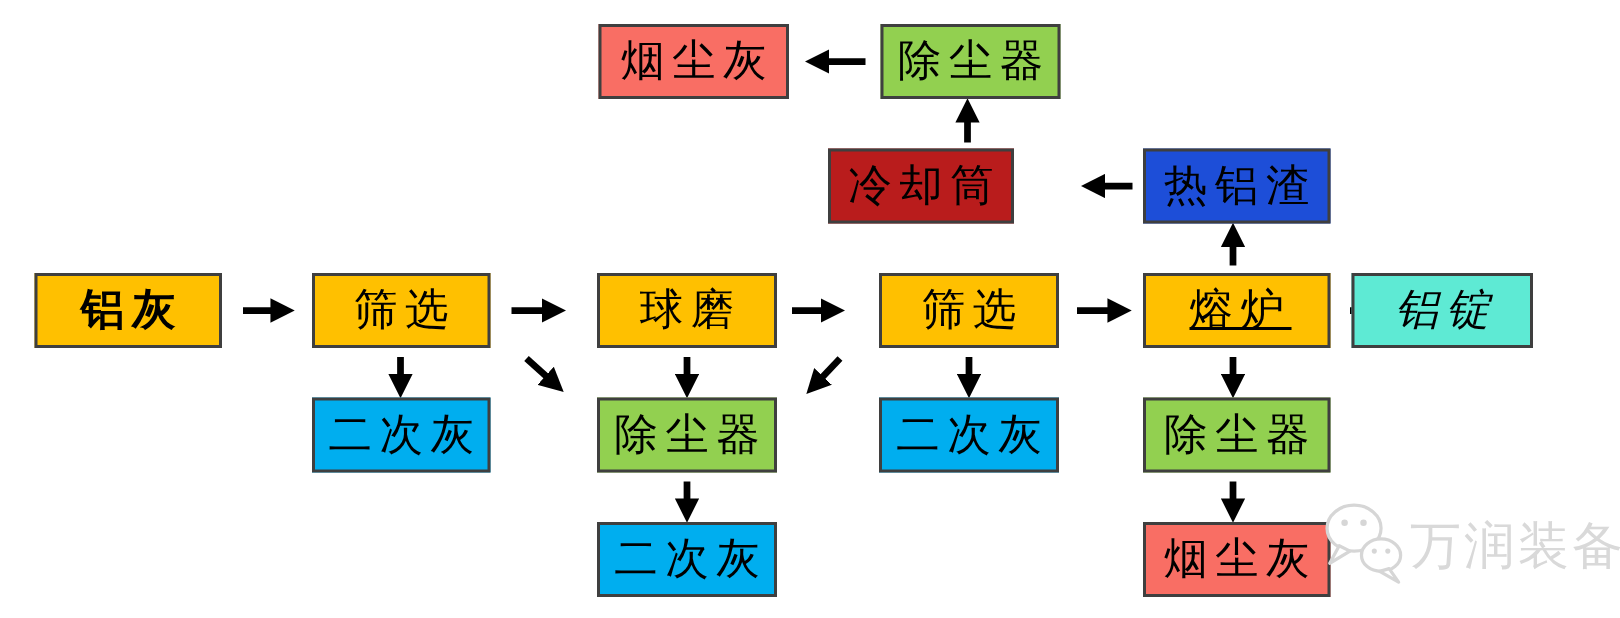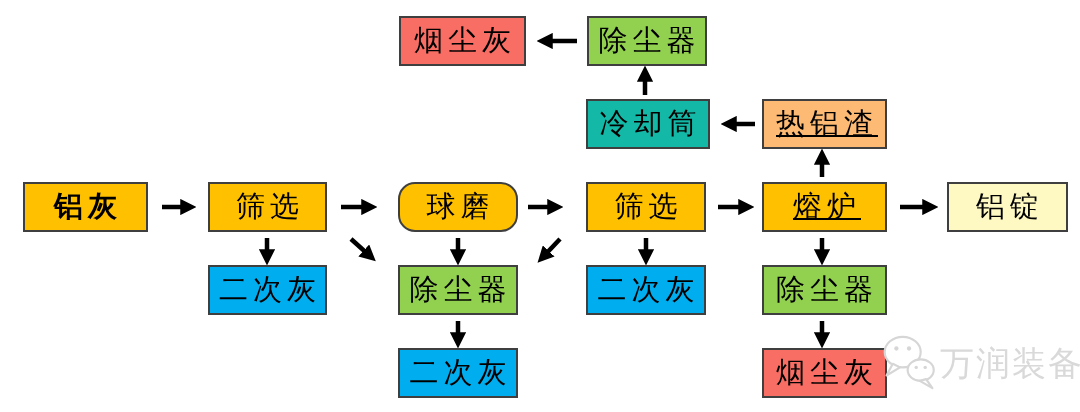--- a/index.html
+++ b/index.html
@@ -78,28 +78,28 @@
       <line x1="822" y1="238" x2="822" y2="259" class="edge" stroke="#000000" marker-end="url(#ah)"></line>
       <line x1="458" y1="321" x2="458" y2="342" class="edge" stroke="#000000" marker-end="url(#ah)"></line>
       <line x1="822" y1="321" x2="822" y2="342" class="edge" stroke="#000000" marker-end="url(#ah)"></line>
       <line x1="351" y1="239" x2="371" y2="257" class="edge" stroke="#000000" marker-end="url(#ah)"></line>
       <line x1="560" y1="239" x2="542" y2="258" class="edge" stroke="#000000" marker-end="url(#ah)"></line>
     </svg>
 
   <div id="nodes-layer">
       <div class="node" style="left: 399px; top: 16px; width: 127px; height: 50px; background: rgb(249, 110, 100); border-color: rgb(63, 63, 63);">烟尘灰</div>
       <div class="node" style="left: 587px; top: 16px; width: 120px; height: 50px; background: rgb(146, 208, 80); border-color: rgb(63, 63, 63);">除尘器</div>
-      <div class="node" style="left: 586px; top: 99px; width: 124px; height: 50px; background: #14b8a6; border-color: rgb(63, 63, 63);">冷却筒</div>
-      <div class="node" style="left: 762px; top: 99px; width: 125px; height: 50px; background: #fdba74; border-color: rgb(63, 63, 63); text-decoration: underline;">热铝渣</div>
+      <div class="node" style="left: 552px; top: 99px; width: 124px; height: 50px; background: #b91c1c; border-color: rgb(63, 63, 63);">冷却筒</div>
+      <div class="node" style="left: 762px; top: 99px; width: 125px; height: 50px; background: #1d4ed8; border-color: rgb(63, 63, 63);">热铝渣</div>
       <div class="node" style="left: 23px; top: 182px; width: 125px; height: 50px; background: rgb(255, 192, 0); border-color: rgb(63, 63, 63); font-weight: bold;">铝灰</div>
       <div class="node" style="left: 208px; top: 182px; width: 119px; height: 50px; background: rgb(255, 192, 0); border-color: rgb(63, 63, 63);">筛选</div>
-      <div class="node" style="left: 398px; top: 182px; width: 120px; height: 50px; background: rgb(255, 192, 0); border-color: rgb(63, 63, 63); border-radius: 17px;">球磨</div>
+      <div class="node" style="left: 398px; top: 182px; width: 120px; height: 50px; background: rgb(255, 192, 0); border-color: rgb(63, 63, 63);">球磨</div>
       <div class="node" style="left: 586px; top: 182px; width: 120px; height: 50px; background: rgb(255, 192, 0); border-color: rgb(63, 63, 63);">筛选</div>
       <div class="node" style="left: 762px; top: 182px; width: 125px; height: 50px; background: rgb(255, 192, 0); border-color: rgb(63, 63, 63); text-decoration: underline;">熔炉</div>
-      <div class="node" style="left: 947px; top: 182px; width: 121px; height: 50px; background: #fef9c3; border-color: rgb(63, 63, 63);">铝锭</div>
+      <div class="node" style="left: 901px; top: 182px; width: 121px; height: 50px; background: #5eead4; border-color: rgb(63, 63, 63); font-style: italic;">铝锭</div>
       <div class="node" style="left: 208px; top: 265px; width: 119px; height: 50px; background: rgb(0, 174, 239); border-color: rgb(63, 63, 63);">二次灰</div>
       <div class="node" style="left: 398px; top: 265px; width: 120px; height: 50px; background: rgb(146, 208, 80); border-color: rgb(63, 63, 63);">除尘器</div>
       <div class="node" style="left: 586px; top: 265px; width: 120px; height: 50px; background: rgb(0, 174, 239); border-color: rgb(63, 63, 63);">二次灰</div>
       <div class="node" style="left: 762px; top: 265px; width: 125px; height: 50px; background: rgb(146, 208, 80); border-color: rgb(63, 63, 63);">除尘器</div>
       <div class="node" style="left: 398px; top: 348px; width: 120px; height: 50px; background: rgb(0, 174, 239); border-color: rgb(63, 63, 63);">二次灰</div>
       <div class="node" style="left: 762px; top: 348px; width: 125px; height: 50px; background: rgb(249, 110, 100); border-color: rgb(63, 63, 63);">烟尘灰</div>
     </div>
 
   <div class="watermark">
     <span>

